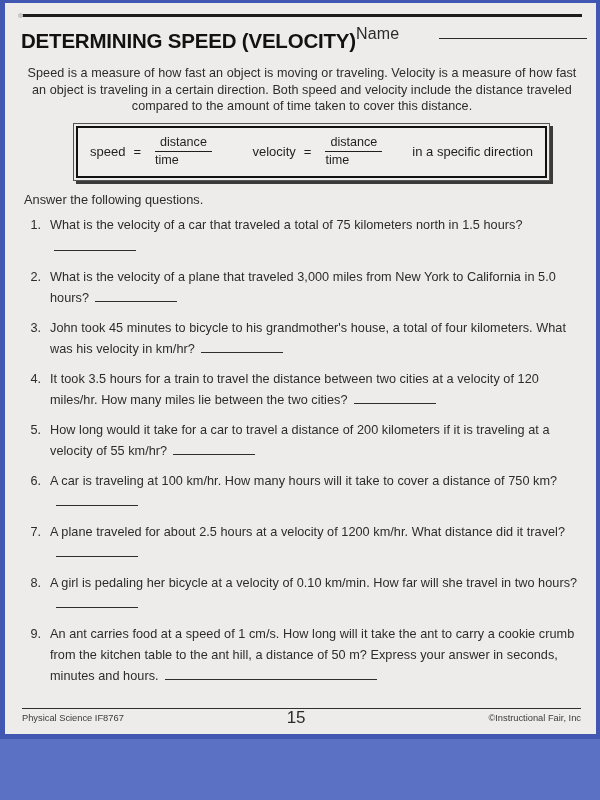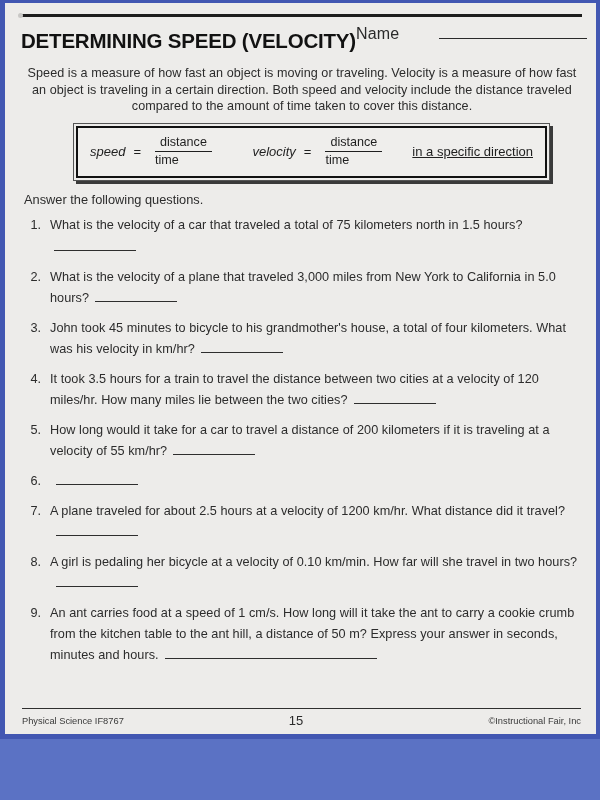--- a/index.html
+++ b/index.html
@@ -123,40 +123,40 @@
     padding: 7px 12px 8px 12px;
     background: #efeeec;
   }
   .formula-line {
     display: flex;
     align-items: center;
     font-size: 13px;
     color: #1f1f1f;
     white-space: nowrap;
   }
-  .term { margin-right: 5px; font-style: italic; }
+  .term { margin-right: 5px; }
   .eq { margin: 0 8px 0 3px; }
   .frac {
     display: inline-flex;
     flex-direction: column;
     align-items: flex-start;
     line-height: 1.18;
     margin: 0 6px;
   }
   .frac .num {
     border-bottom: 1.4px solid #1f1f1f;
     padding: 0 5px 1px 5px;
     font-size: 12.6px;
   }
   .frac .den {
     padding-top: 1px;
     font-size: 12.6px;
   }
   .gap { width: 46px; }
-  .tail { margin-left: 24px; font-size: 13px; text-decoration: underline; }
+  .tail { margin-left: 24px; font-size: 13px; }
 
   
   .answer-prompt {
     position: absolute;
     left: 19px;
     top: 189px;
     font-size: 12.8px;
     color: #2c2c2c;
   }
 
@@ -219,21 +219,21 @@
     display: flex;
     align-items: center;
     font-size: 9.3px;
     color: #3a3a3a;
     gap: 24px;
   }
   .footer-left { flex: 0 0 auto; }
   .footer-center {
     flex: 1 1 auto;
     text-align: center;
-    font-size: 13px;
+    font-size: 17px;
     color: #2b2b2b;
     padding-right: 20px;
   }
   .footer-right { flex: 0 0 auto; }
 </style>
 </head>
 <body>
 
 <div class="page-frame">
   <div class="sheet">
@@ -291,21 +291,21 @@
         <div class="q">
           <div class="q-num">4.</div>
           <div class="q-body"><span>It took 3.5 hours for a train to travel the distance between two cities at a velocity of 120 miles/hr.  How many miles lie between the two cities?</span><span class="blank short"></span></div>
         </div>
         <div class="q">
           <div class="q-num">5.</div>
           <div class="q-body"><span>How long would it take for a  car to travel a distance of 200 kilometers if it is traveling at a velocity of 55 km/hr?</span><span class="blank short"></span></div>
         </div>
         <div class="q">
           <div class="q-num">6.</div>
-          <div class="q-body"><span class="blank short"></span></div>
+          <div class="q-body"><span>A car is traveling at 100 km/hr.  How many hours will it take to cover a distance of 750 km?</span><span class="blank short"></span></div>
         </div>
         <div class="q">
           <div class="q-num">7.</div>
           <div class="q-body"><span>A plane traveled for about 2.5 hours at a velocity of 1200 km/hr.  What distance did it travel?</span><span class="blank short"></span></div>
         </div>
         <div class="q">
           <div class="q-num">8.</div>
           <div class="q-body"><span>A girl is pedaling her bicycle at a velocity of 0.10 km/min.  How far will she travel in two hours?</span><span class="blank short"></span></div>
         </div>
         <div class="q">

